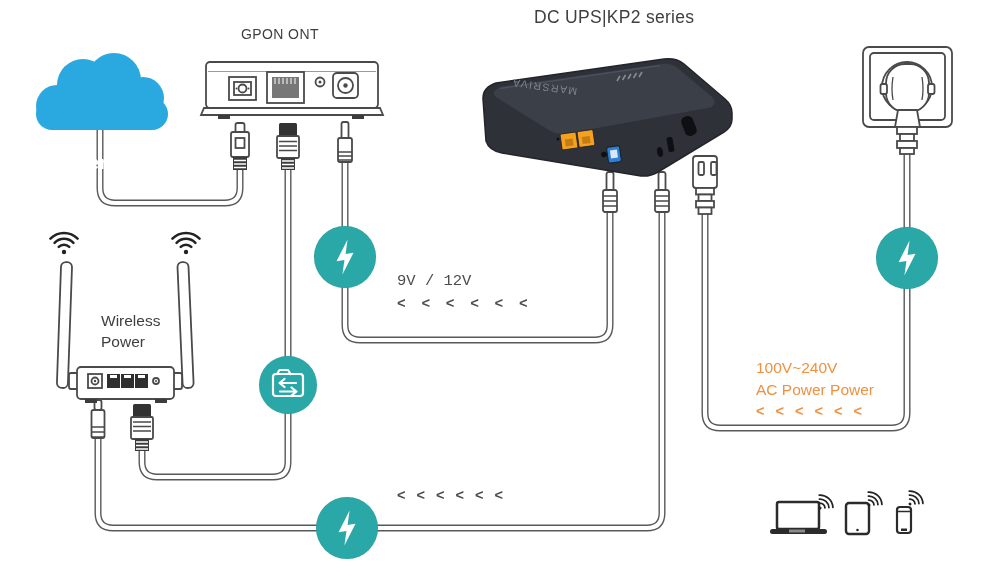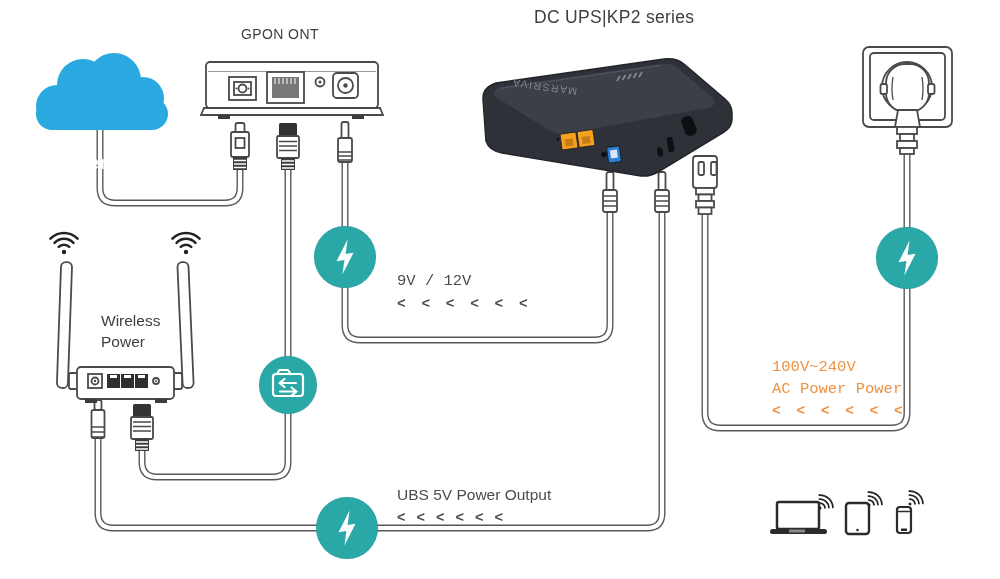--- a/index.html
+++ b/index.html
@@ -20,21 +20,21 @@
   .port-blue-fill{fill:var(--port-blue);stroke:#10131a;stroke-width:0.8;}
   .white-stroke{fill:none;stroke:#fff;stroke-width:2.2;stroke-linecap:round;stroke-linejoin:round;}
   #title-label{left:534px;top:7px;font-size:17.5px;letter-spacing:.3px;}
   #gpon-label{left:241px;top:26px;font-size:14px;letter-spacing:.4px;}
   #internet-label{left:52px;top:105px;width:97px;text-align:center;font-size:19px;font-weight:bold;color:#fff;margin-top:47px;}
   #router-label{left:101px;top:310px;font-size:15.5px;line-height:21px;}
   .anno{font-size:15.5px;line-height:21.5px;color:#4c4c4c;}
   .anno .chev{font-size:14.5px;font-weight:700;letter-spacing:3.5px;margin-top:1px;}
   #dc-output-label{left:397px;top:271px;font-family:Liberation Mono, monospace;}
   #usb-output-label{left:397px;top:484px;}
-  #ac-input-label{left:772px;top:357px;color:var(--orange);font-family:Liberation Mono, monospace;}
+  #ac-input-label{left:756px;top:357px;color:var(--orange);}
 </style>
 </head>
 <body>
 
 <div id="stage">
 
   <svg id="art" width="1000" height="579" viewBox="0 0 1000 579">
     <defs>
       <g id="wifi" fill="none" stroke="#222" stroke-width="2.2" stroke-linecap="round">
         <circle cx="0" cy="0" r="1.9" fill="#222" stroke="none"></circle>
@@ -263,21 +263,20 @@
   <div class="txt" id="internet-label">Internet</div>
   <div class="txt" id="router-label">
     <div>Wireless</div>
     <div>Power</div>
   </div>
   <div class="txt anno" id="dc-output-label">
     <div>9V / 12V</div>
     <div class="chev">&lt; &lt; &lt; &lt; &lt; &lt;</div>
   </div>
   <div class="txt anno" id="usb-output-label">
-    <div>UBS 5V Power Output</div>
     <div class="chev">&lt; &lt; &lt; &lt; &lt; &lt;</div>
   </div>
   <div class="txt anno" id="ac-input-label" style="color:var(--orange);">
     <div>100V~240V</div>
     <div>AC Power Power</div>
     <div class="chev">&lt; &lt; &lt; &lt; &lt; &lt;</div>
   </div>
 </div>
 
 </body></html>

